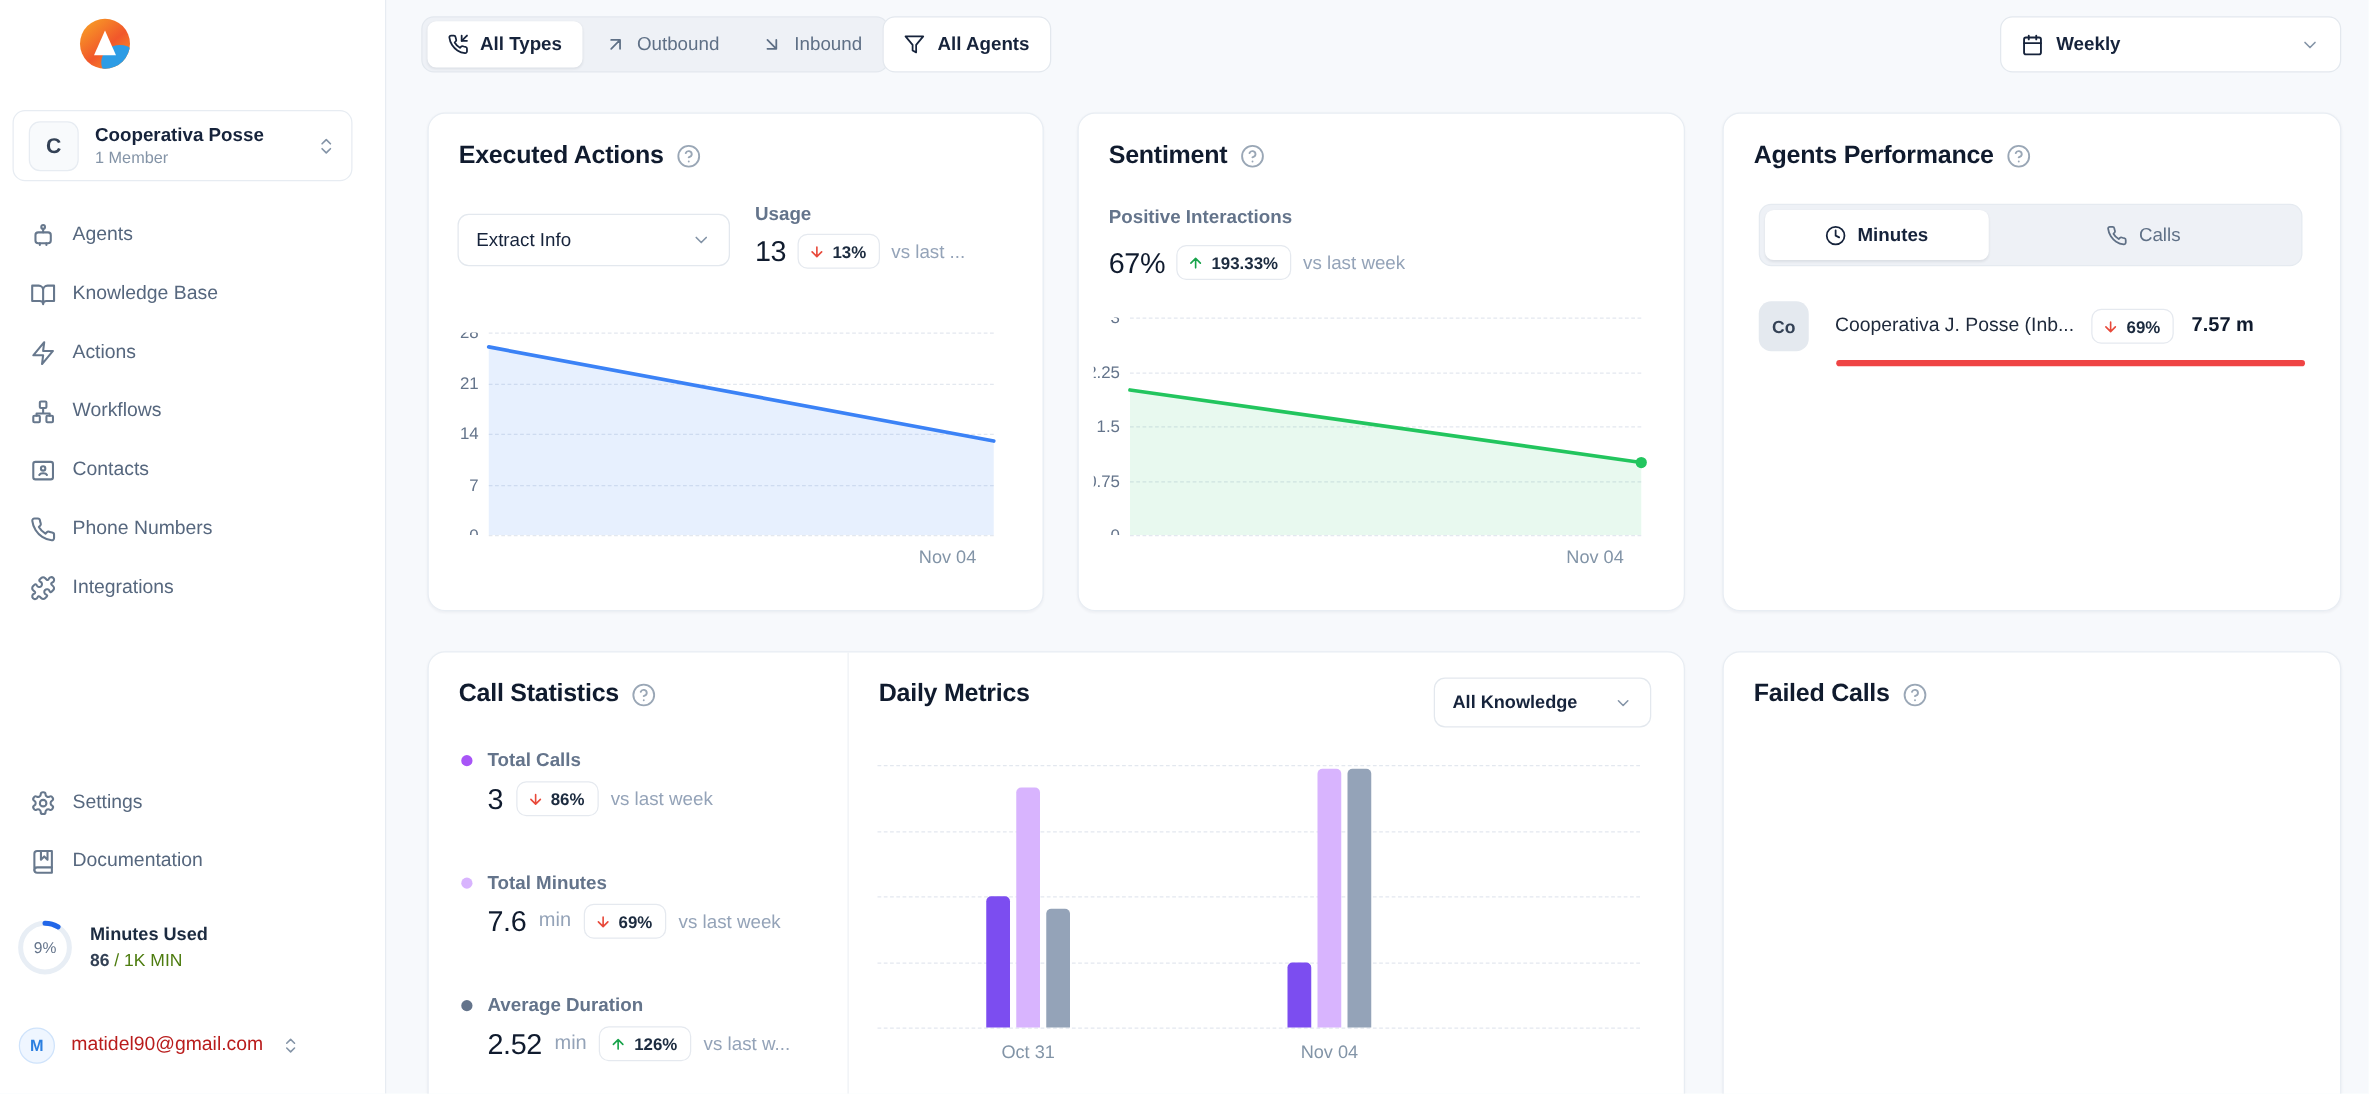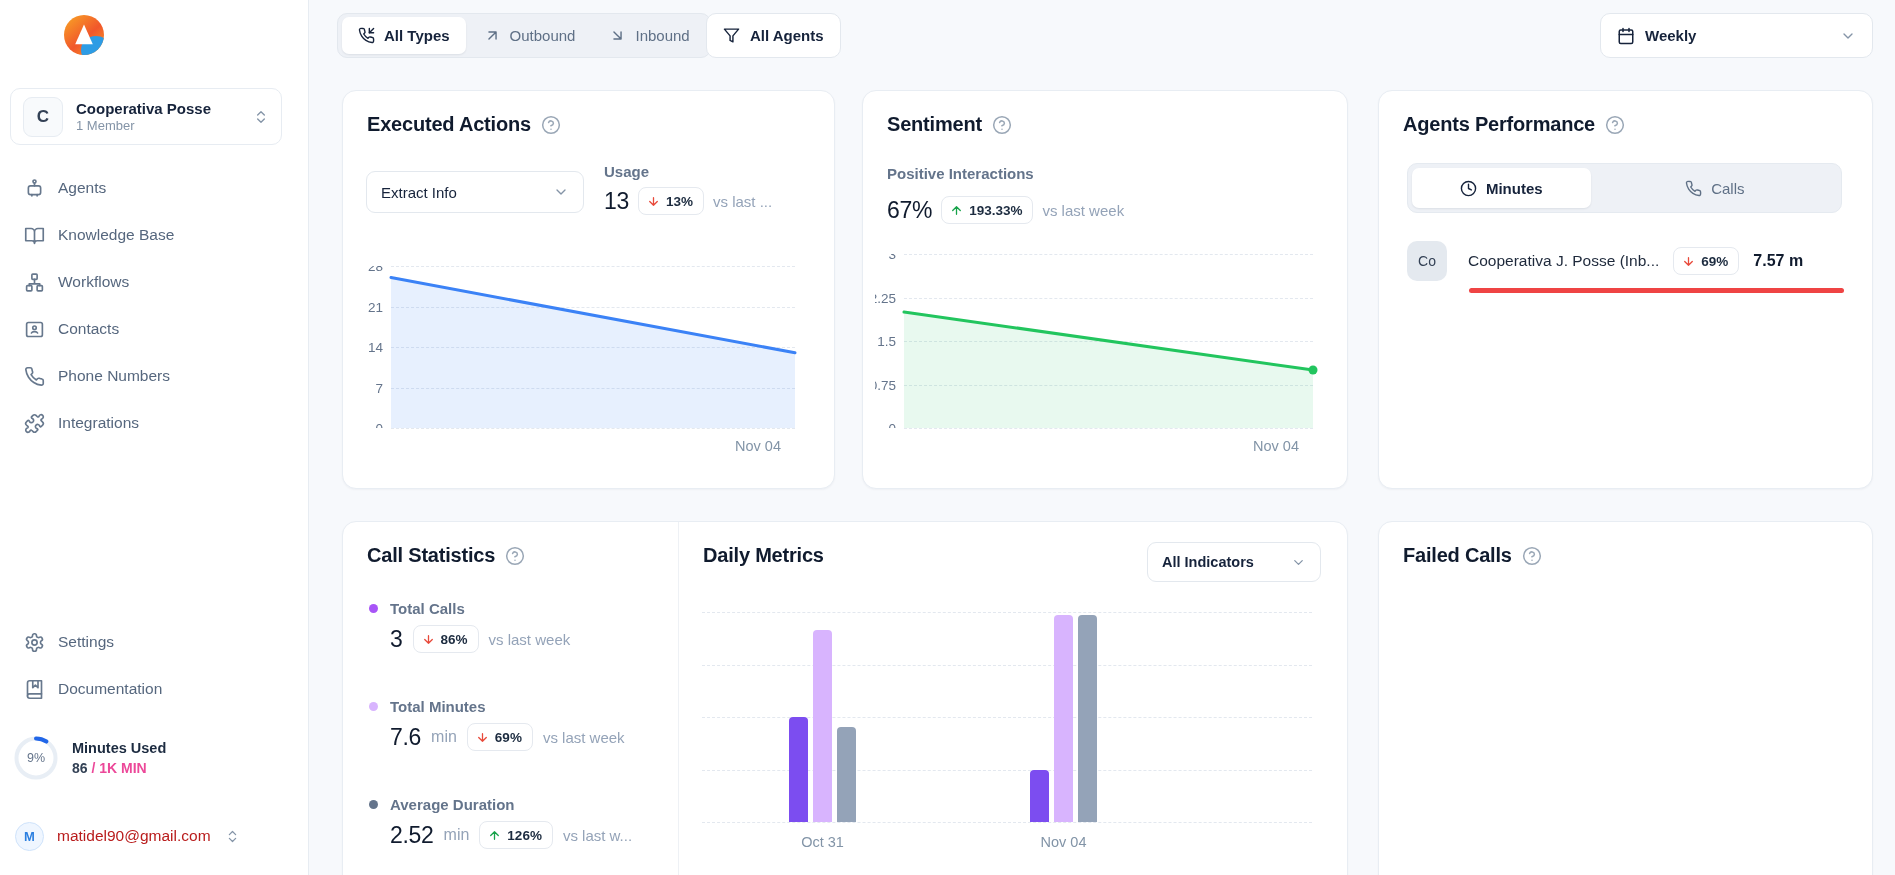--- a/index.html
+++ b/index.html
@@ -27,21 +27,21 @@
             font-size:15.5px;color:#56677e;font-weight:500;cursor:pointer;}
   .nav-item .nicon{width:21px;height:21px;color:#67788d;flex:0 0 auto;}
   .nav-item.active{background:#dcebfd;color:#2166e8;font-weight:600;}
   .nav-item.active .nicon{color:#2166e8;}
   .minutes{position:absolute;left:12px;top:730px;width:270px;height:56px;display:flex;align-items:center;gap:12px;}
   .ring-wrap{position:relative;width:48px;height:48px;}
   .ring-label{position:absolute;inset:0;display:flex;align-items:center;justify-content:center;
               font-size:12.5px;color:#64748b;}
   .min-title{font-size:14.5px;font-weight:700;color:#1c2b40;}
   .min-usage{font-size:14px;color:#334155;font-weight:600;margin-top:4px;}
-  .min-quota{color:#ec4899;font-weight:700;}
+  .min-quota{color:#4d7c0f;font-weight:400;}
   .userrow{position:absolute;left:0;top:812px;width:308px;height:48px;display:flex;align-items:center;cursor:pointer;}
   .u-avatar{margin-left:15px;width:27px;height:27px;border-radius:50%;background:#eff6ff;border:1px solid #cfe3fb;
             display:flex;align-items:center;justify-content:center;font-size:13px;font-weight:700;color:#2b7fe0;}
   .u-email{margin-left:13px;font-size:15.5px;color:#b91c1c;}
   .u-expand{margin-left:14px;color:#8494a7;}
 
   
   .segmented{position:absolute;left:337px;top:13px;height:45px;box-sizing:border-box;background:#eef1f6;
              border:1px solid #e3e8ee;border-radius:10px;display:flex;align-items:center;padding:4px;gap:2px;}
   .seg-chip{height:37px;display:flex;align-items:center;gap:9px;padding:0 16px;border-radius:7px;
@@ -101,21 +101,21 @@
   
   #ap-tabs{position:absolute;left:28px;top:72px;right:30px;height:50px;box-sizing:border-box;background:#eef1f6;
            border:1px solid #e5eaf0;border-radius:10px;display:flex;align-items:center;padding:4px;gap:2px;}
   .ap-chip{height:40px;display:flex;align-items:center;justify-content:center;gap:9px;border-radius:7px;
            font-size:15px;color:#5f7086;font-weight:500;cursor:pointer;flex:1;}
   .ap-chip .ticon{width:17px;height:17px;}
   .ap-chip.active{background:#fff;color:#16233b;font-weight:600;box-shadow:0 1px 2px rgba(16,24,40,.08);flex:0.95;}
   .ap-chip:last-child{flex:1.3;}
   .agent-row{position:absolute;left:28px;top:150px;right:28px;height:40px;display:flex;align-items:center;}
   .agent-avatar{width:40px;height:40px;border-radius:10px;background:#e4e9ef;display:flex;align-items:center;
-                justify-content:center;font-size:14px;font-weight:400;color:#334155;}
+                justify-content:center;font-size:14px;font-weight:700;color:#334155;}
   .agent-name{margin-left:21px;font-size:15.5px;color:#1e293b;max-width:228px;white-space:nowrap;
               overflow:hidden;text-overflow:ellipsis;}
   .agent-pill{margin-left:14px;}
   .agent-value{margin-left:14px;font-size:16px;font-weight:800;color:#101b2e;white-space:nowrap;}
   .agent-bar{position:absolute;left:90px;right:28px;top:197px;height:5px;border-radius:3px;background:#ef4444;}
 
   
   .stat{position:absolute;left:26px;}
   .stat-label-row{display:flex;align-items:center;gap:12px;}
   .dot{width:9px;height:9px;border-radius:50%;}
@@ -166,20 +166,28 @@
           </span>
         <span>Agents</span>
       </div>
       <div class="nav-item">
         <span class="nicon">
             <svg viewBox="0 0 24 24" fill="none" stroke="currentColor" stroke-width="1.9" stroke-linecap="round" stroke-linejoin="round">
               <path d="M2 4h6a4 4 0 0 1 4 4v13a3 3 0 0 0-3-3H2zM22 4h-6a4 4 0 0 0-4 4v13a3 3 0 0 1 3-3h7z"></path>
             </svg>
           </span>
         <span>Knowledge Base</span>
+      </div>
+      <div class="nav-item">
+        <span class="nicon">
+            <svg viewBox="0 0 24 24" fill="none" stroke="currentColor" stroke-width="1.9" stroke-linecap="round" stroke-linejoin="round">
+              <path d="M13 2 3 14h9l-1 8 10-12h-9z"></path>
+            </svg>
+          </span>
+        <span>Actions</span>
       </div>
       <div class="nav-item">
         <span class="nicon">
             <svg viewBox="0 0 24 24" fill="none" stroke="currentColor" stroke-width="1.9" stroke-linecap="round" stroke-linejoin="round">
               <rect x="9" y="2.5" width="6" height="6" rx="1"></rect>
               <rect x="3" y="15.5" width="6" height="6" rx="1"></rect>
               <rect x="15" y="15.5" width="6" height="6" rx="1"></rect>
               <path d="M6 15.5v-2h12v2M12 13.5v-5"></path>
             </svg>
           </span>
@@ -533,21 +541,21 @@
         </span>
         <span class="vs">vs last w...</span>
       </div>
     </div>
 
     <div class="dm-section">
       <div class="dm-title-row">
         <span class="card-title">Daily Metrics</span>
       </div>
       <div class="select" id="dm-select">
-        <span>All Indicators</span>
+        <span>All Knowledge</span>
         <span class="chev">
             <svg width="15" height="15" viewBox="0 0 24 24" fill="none" stroke="currentColor" stroke-width="2" stroke-linecap="round" stroke-linejoin="round">
               <path d="m6 9 6 6 6-6"></path>
             </svg>
           </span>
       </div>
       <div class="barchart">
           <div class="grid" style="top: 0px;"></div>
           <div class="grid" style="top: 52.5px;"></div>
           <div class="grid" style="top: 105px;"></div>

